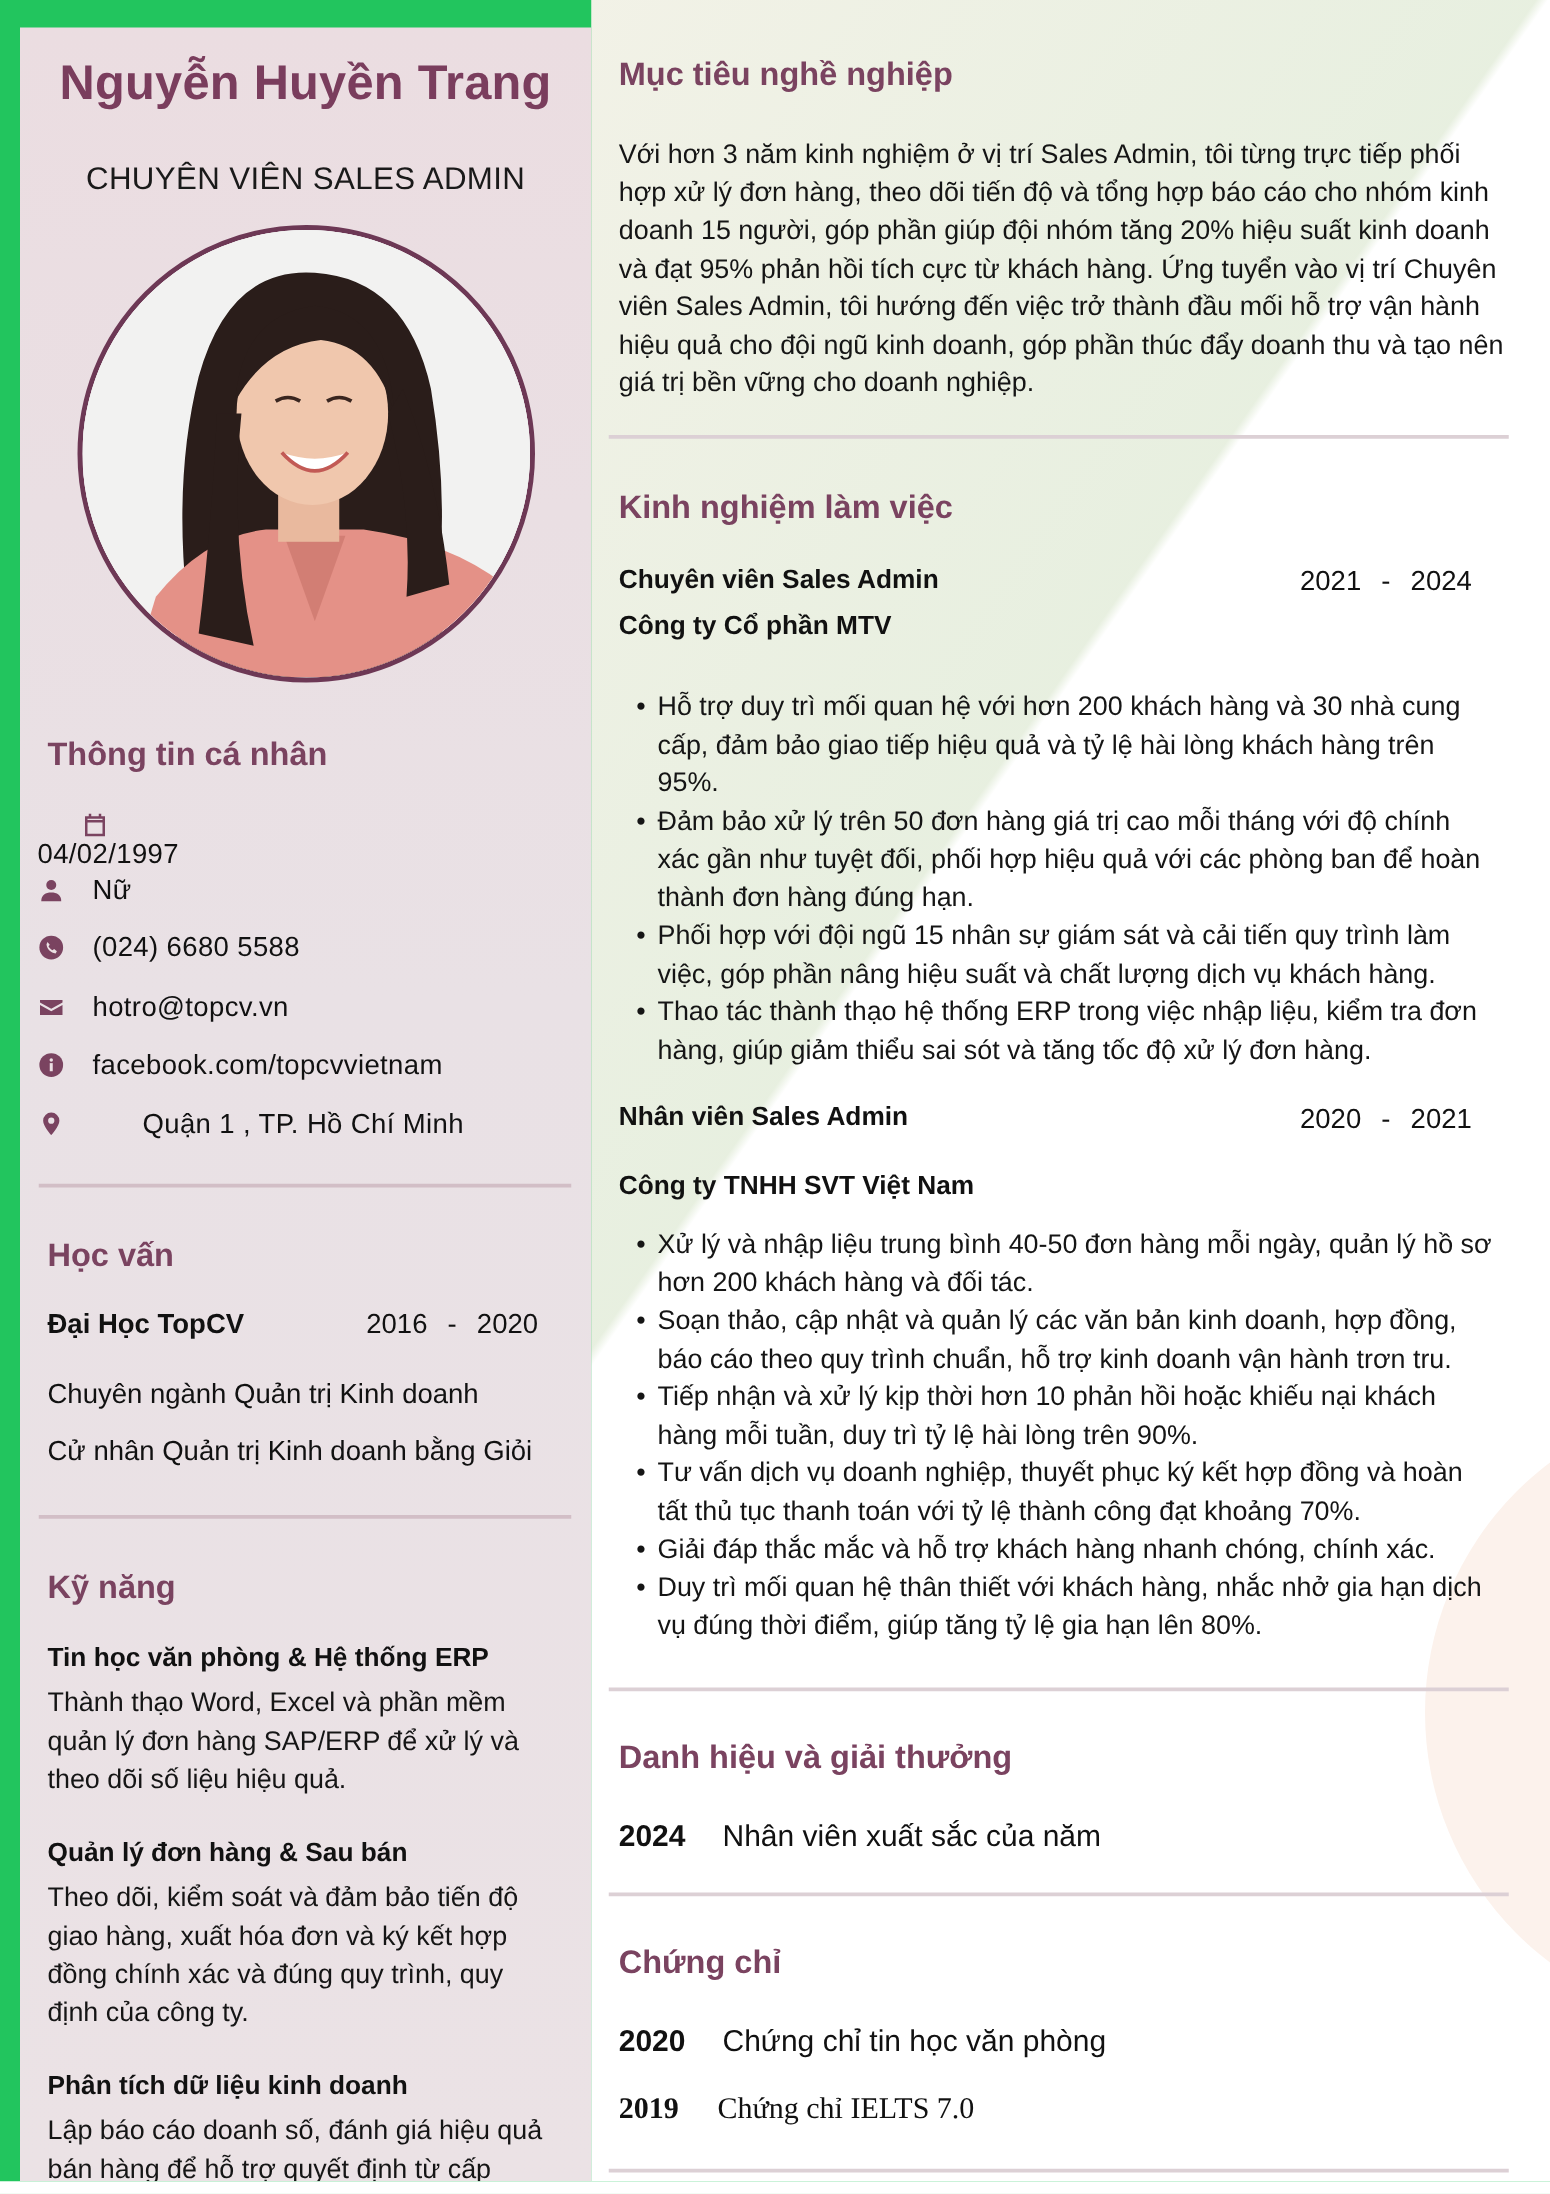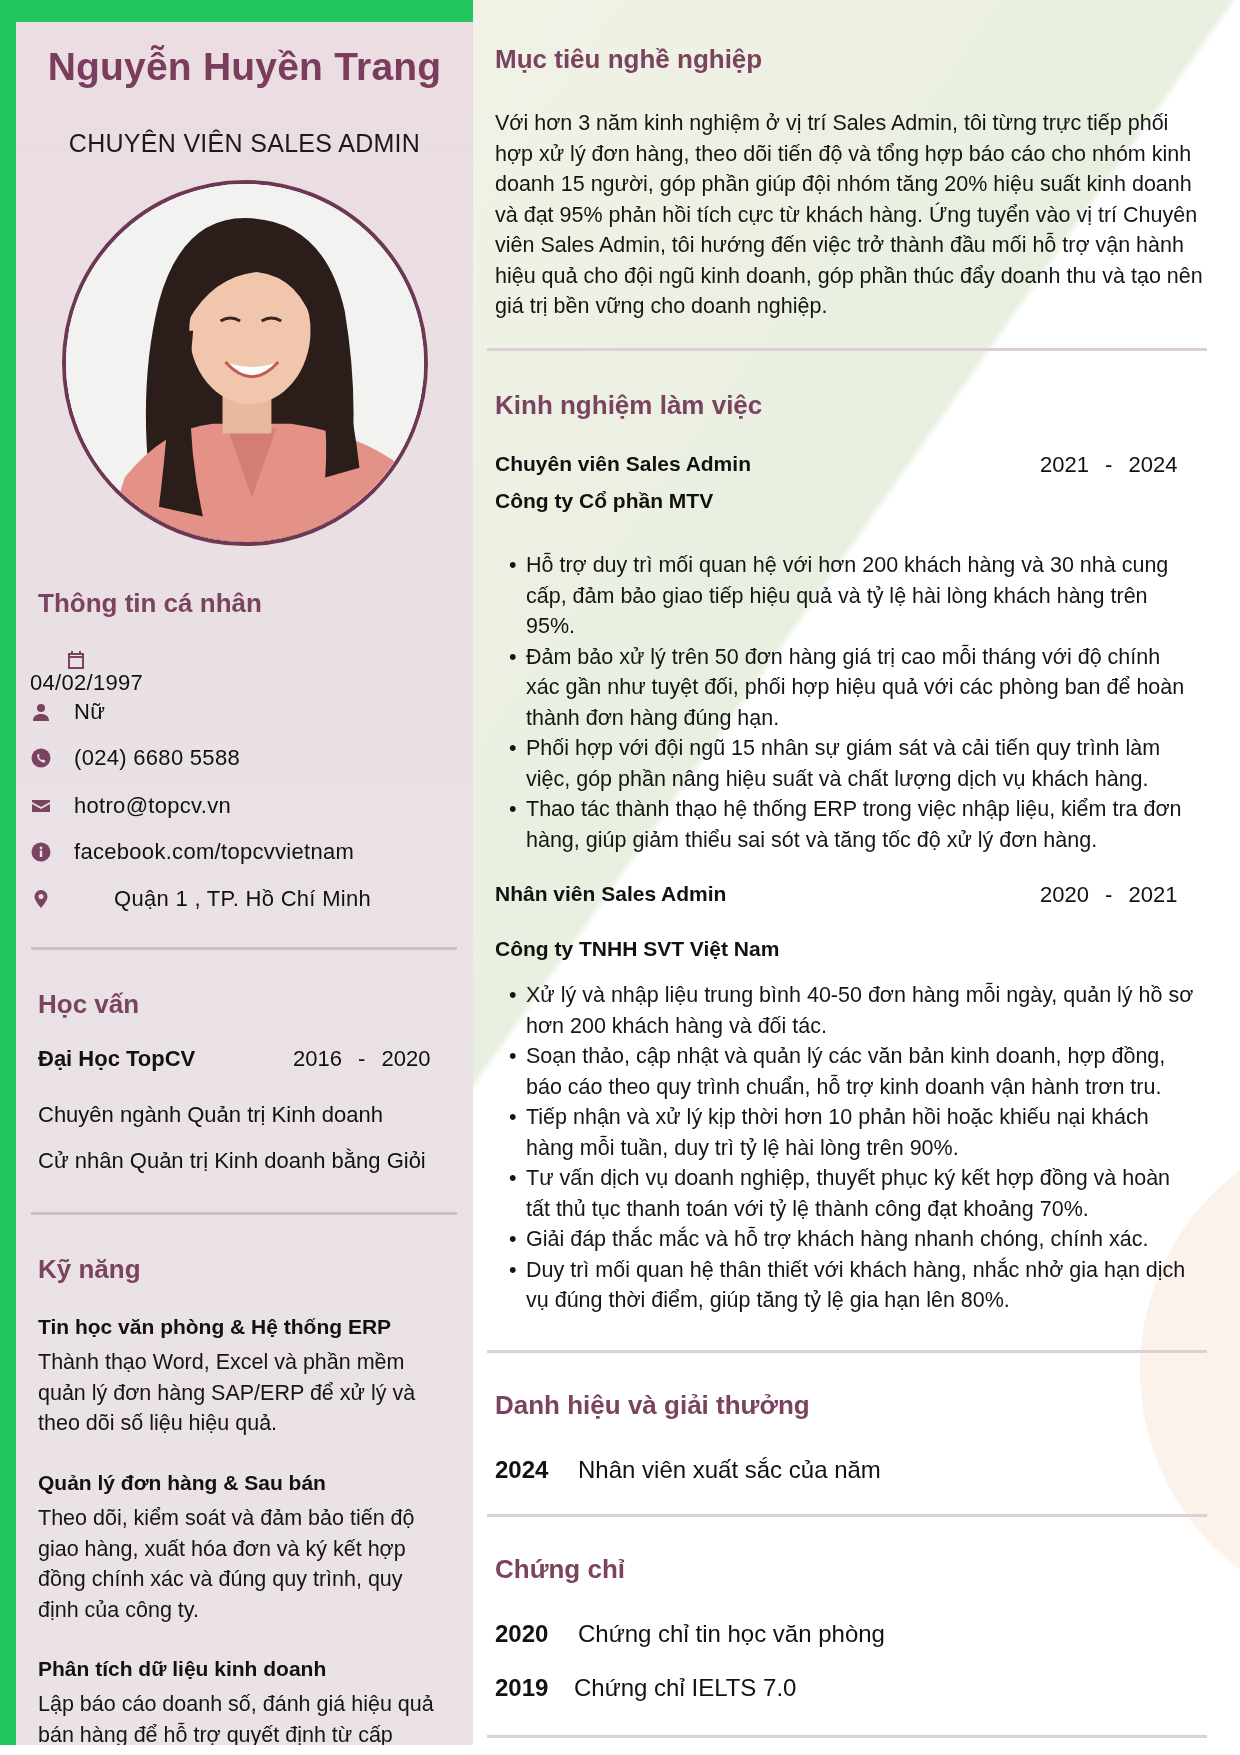--- a/index.html
+++ b/index.html
@@ -195,20 +195,20 @@
       <span>Nhân viên xuất sắc của năm</span>
     </div>
 
     <div class="m-divider" style="top:1514px;"></div>
 
     <div class="m-heading" style="top:1554px;">Chứng chỉ</div>
     <div class="award-row" style="top:1620px;justify-content:flex-end;">
       <span class="yr">2020</span>
       <span>Chứng chỉ tin học văn phòng</span>
     </div>
-    <div class="award-row" style="top:1674px;">
+    <div class="award-row" style="top:1674px;font-family:Liberation Serif, serif;">
       <span class="yr short">2019</span>
       <span>Chứng chỉ IELTS 7.0</span>
     </div>
 
     <div class="m-divider" style="top:1735px;"></div>
   </div>
 </div>
 
 </body></html>

